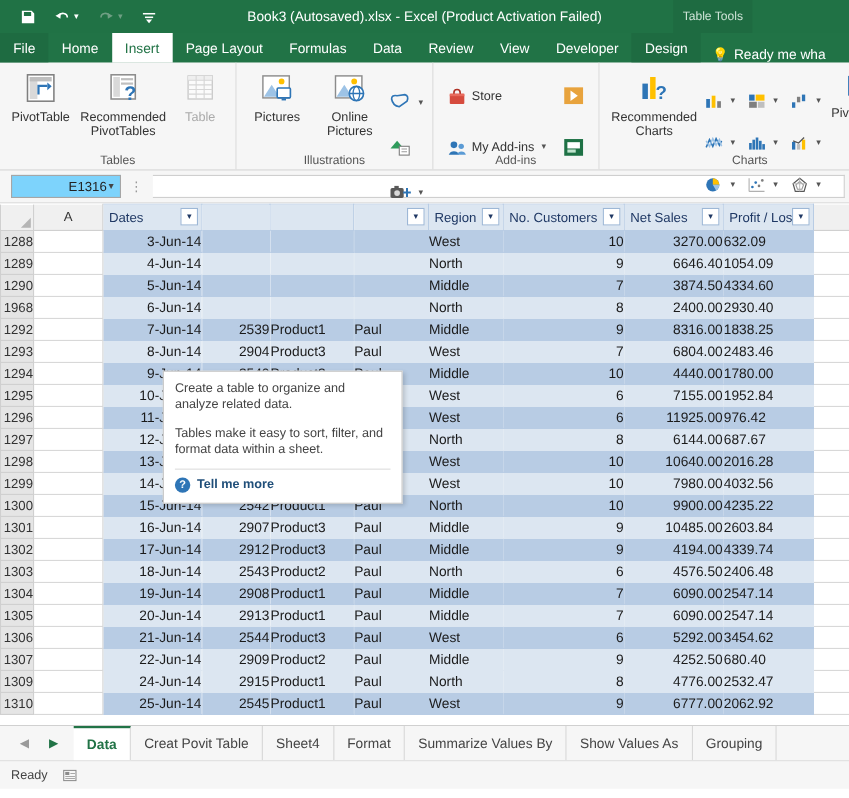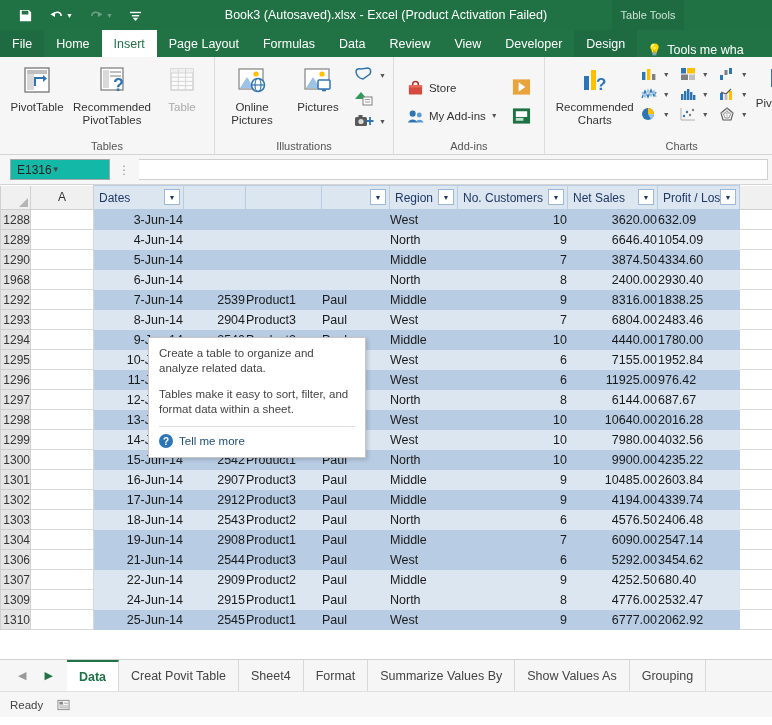--- a/index.html
+++ b/index.html
@@ -94,40 +94,40 @@
   .bigbtn-label {
     font-size: 11.5px; color: #333333; text-align: center;
     line-height: 13px; margin-top: 3px;
   }
   .bigbtn.disabled .bigbtn-label { color: #aaaaaa; }
 
   .smallcol { display: flex; flex-direction: column; justify-content: center; padding-top: 5px; gap: 3px; }
   .smallbtn {
     display: flex; align-items: center; gap: 5px;
     font-size: 11.5px; color: #333333; cursor: pointer;
-    padding: 1px 3px; white-space: nowrap;
+    padding: 1px 3px; white-space: nowrap; margin-top: 18px;
   }
   .mini-caret { font-size: 7px; color: #555; }
 
   .iconrow { display: flex; align-items: center; gap: 3px; }
   .chartgrid { display: flex; flex-direction: column; gap: 2px; padding-top: 5px; }
 
   
   .fbar {
     height: 30px;
     background: #f6f6f6;
     border-bottom: 1px solid #d4d4d4;
     display: flex; align-items: center;
     padding: 0 4px;
   }
   .namebox {
     width: 100px; height: 21px;
-    background: #14b8a6;
+    background: #7dd3fc;
     border: 1px solid #a6a6a6;
-    display: flex; align-items: center; justify-content: flex-start;
+    display: flex; align-items: center; justify-content: flex-end;
     padding: 0 4px 0 6px;
     font-size: 12px; color: #222;
     margin-left: 6px;
   }
   .namebox .nb-caret { font-size: 8px; color: #444; }
   .fbar-sep { margin: 0 8px; color: #999; font-size: 12px; letter-spacing: 1px; }
   .fx-box {
     flex: 1; height: 21px; background: #ffffff;
     border: 1px solid #cfcfcf; border-left: none;
   }
@@ -211,21 +211,21 @@
   .tt-body p { margin: 0 0 11px 0; }
   .tt-body p:last-child { margin-bottom: 0; }
   .tt-rule { height: 1px; background: #dddddd; margin: 9px 0 7px 0; }
   .tt-more { display: flex; align-items: center; gap: 6px; cursor: pointer; }
   .tt-qmark {
     width: 14px; height: 14px; border-radius: 50%;
     background: #2e75b6; color: #ffffff;
     font-size: 10px; font-weight: bold;
     display: flex; align-items: center; justify-content: center;
   }
-  .tt-more-txt { font-size: 11.5px; font-weight: normal; color: #1f4e79; }
+  .tt-more-txt { font-size: 11.5px; font-weight: bold; color: #1f4e79; }
 
   
   .sheetbar {
     height: 32px;
     background: #f6f6f6;
     border-top: 1px solid #d0d0d0;
     display: flex; align-items: stretch;
   }
   .navarrows { display: flex; align-items: center; gap: 18px; padding: 0 14px 0 18px; }
   .navarrow { font-size: 11px; color: #9a9a9a; cursor: pointer; }
@@ -311,21 +311,21 @@
     <div class="tab active">Insert</div>
     <div class="tab">Page Layout</div>
     <div class="tab">Formulas</div>
     <div class="tab">Data</div>
     <div class="tab">Review</div>
     <div class="tab">View</div>
     <div class="tab">Developer</div>
     <div class="tab design-group">Design</div>
     <div class="tellme">
       <span class="bulb">💡</span>
-      <span>Tools me wha</span>
+      <span>Ready me wha</span>
     </div>
   </div>
 
   <div class="ribbon">
 
     <div class="rgroup">
       <div class="rgroup-body">
         <div class="bigbtn">
           <span>
             <svg width="34" height="34" viewBox="0 0 34 34">
@@ -372,39 +372,39 @@
     </div>
 
     <div class="rgroup">
       <div class="rgroup-body">
         <div class="bigbtn">
           <span>
             <svg width="34" height="34" viewBox="0 0 34 34">
               <rect x="4" y="5" width="24" height="20" fill="#ffffff" stroke="#8c8c8c" stroke-width="1.3"></rect>
               <circle cx="21" cy="10" r="2.6" fill="#ffc000"></circle>
               <path d="M5 24 L12 13 L19 24 Z" fill="#9dc3e6"></path>
-              <circle cx="23" cy="21" r="6.5" fill="#ffffff" stroke="#2e75b6" stroke-width="1.5"></circle>
-              <ellipse cx="23" cy="21" rx="3" ry="6.5" fill="none" stroke="#2e75b6" stroke-width="1.2"></ellipse>
-              <line x1="16.5" y1="21" x2="29.5" y2="21" stroke="#2e75b6" stroke-width="1.2"></line>
+              <path d="M16 24 L21 17 L26 24 Z" fill="#bdd7ee"></path>
+              <rect x="17" y="16" width="12" height="9" rx="1" fill="#ffffff" stroke="#2e75b6" stroke-width="1.5"></rect>
+              <rect x="21" y="25.5" width="4" height="1.8" fill="#2e75b6"></rect>
             </svg>
           </span>
-          <span class="bigbtn-label">Online Pictures</span>
+          <span class="bigbtn-label">Pictures</span>
         </div>
         <div class="bigbtn">
           <span>
             <svg width="34" height="34" viewBox="0 0 34 34">
               <rect x="4" y="5" width="24" height="20" fill="#ffffff" stroke="#8c8c8c" stroke-width="1.3"></rect>
               <circle cx="21" cy="10" r="2.6" fill="#ffc000"></circle>
               <path d="M5 24 L12 13 L19 24 Z" fill="#9dc3e6"></path>
-              <path d="M16 24 L21 17 L26 24 Z" fill="#bdd7ee"></path>
-              <rect x="17" y="16" width="12" height="9" rx="1" fill="#ffffff" stroke="#2e75b6" stroke-width="1.5"></rect>
-              <rect x="21" y="25.5" width="4" height="1.8" fill="#2e75b6"></rect>
+              <circle cx="23" cy="21" r="6.5" fill="#ffffff" stroke="#2e75b6" stroke-width="1.5"></circle>
+              <ellipse cx="23" cy="21" rx="3" ry="6.5" fill="none" stroke="#2e75b6" stroke-width="1.2"></ellipse>
+              <line x1="16.5" y1="21" x2="29.5" y2="21" stroke="#2e75b6" stroke-width="1.2"></line>
             </svg>
           </span>
-          <span class="bigbtn-label">Pictures</span>
+          <span class="bigbtn-label">Online Pictures</span>
         </div>
         <div class="smallcol">
           <div class="smallbtn">
             <span>
               <svg width="20" height="18" viewBox="0 0 20 18">
                 <path d="M2 6 Q2 2 7 3 L14 2 Q18 3 16 8 L9 13 Q3 12 2 6 Z" fill="none" stroke="#2e75b6" stroke-width="1.5"></path>
               </svg>
             </span>
             <span class="mini-caret">▼</span>
           </div>
@@ -689,21 +689,21 @@
       <tbody>
           <tr class="band-a">
             <td class="rowhdr">1288</td>
             <td class="cell blank"></td>
             <td class="cell t date">3-Jun-14</td>
             <td class="cell t num"></td>
             <td class="cell t txt"></td>
             <td class="cell t txt"></td>
             <td class="cell t txt">West</td>
             <td class="cell t num2">10</td>
-            <td class="cell t num2">3620.00</td>
+            <td class="cell t num2">3270.00</td>
             <td class="cell t txt">632.09</td>
             <td class="cell tail"></td>
           </tr>
           <tr class="band-b">
             <td class="rowhdr">1289</td>
             <td class="cell blank"></td>
             <td class="cell t date">4-Jun-14</td>
             <td class="cell t num"></td>
             <td class="cell t txt"></td>
             <td class="cell t txt"></td>
@@ -893,20 +893,33 @@
             <td class="cell t num2">6</td>
             <td class="cell t num2">4576.50</td>
             <td class="cell t txt">2406.48</td>
             <td class="cell tail"></td>
           </tr>
           <tr class="band-a">
             <td class="rowhdr">1304</td>
             <td class="cell blank"></td>
             <td class="cell t date">19-Jun-14</td>
             <td class="cell t num">2908</td>
+            <td class="cell t txt">Product1</td>
+            <td class="cell t txt">Paul</td>
+            <td class="cell t txt">Middle</td>
+            <td class="cell t num2">7</td>
+            <td class="cell t num2">6090.00</td>
+            <td class="cell t txt">2547.14</td>
+            <td class="cell tail"></td>
+          </tr>
+          <tr class="band-b">
+            <td class="rowhdr">1305</td>
+            <td class="cell blank"></td>
+            <td class="cell t date">20-Jun-14</td>
+            <td class="cell t num">2913</td>
             <td class="cell t txt">Product1</td>
             <td class="cell t txt">Paul</td>
             <td class="cell t txt">Middle</td>
             <td class="cell t num2">7</td>
             <td class="cell t num2">6090.00</td>
             <td class="cell t txt">2547.14</td>
             <td class="cell tail"></td>
           </tr>
           <tr class="band-a">
             <td class="rowhdr">1306</td>

